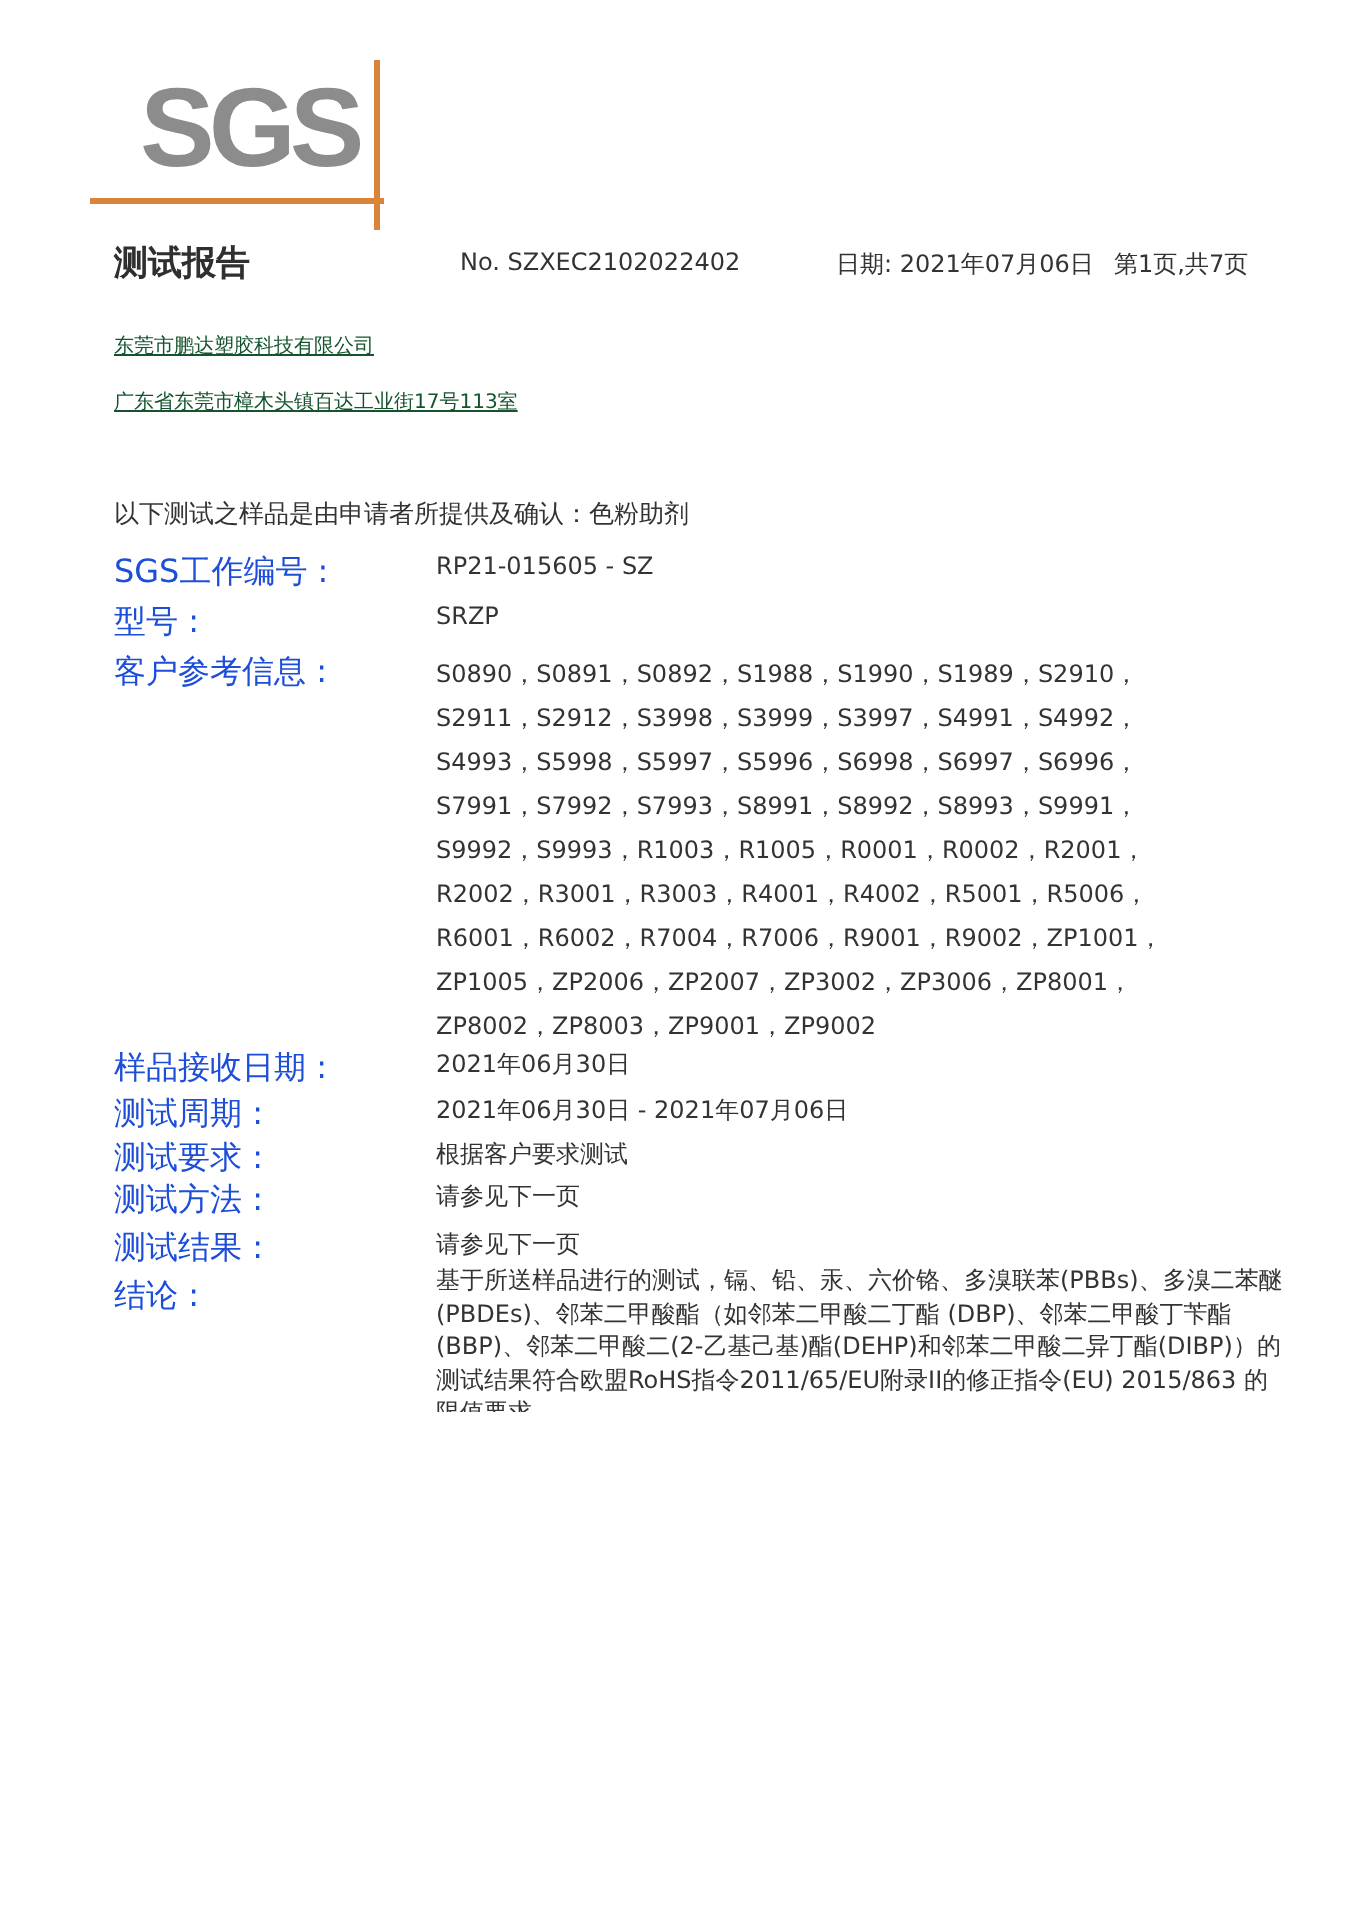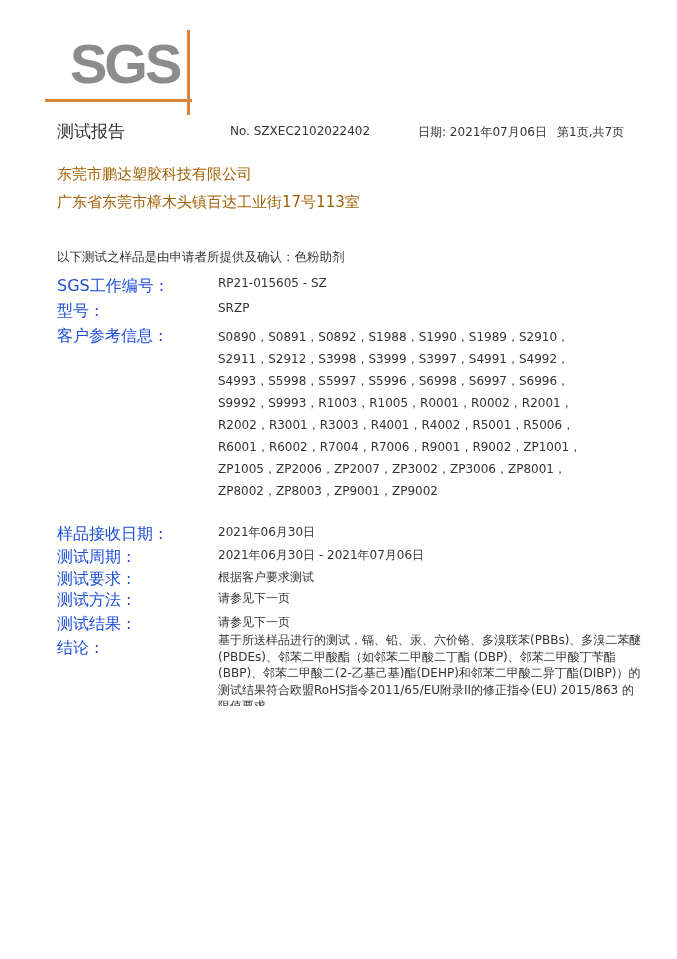--- a/index.html
+++ b/index.html
@@ -12,27 +12,27 @@
   
   .logo-text {
     position:absolute; left:70px; top:36px;
     font-family:"Liberation Sans","DejaVu Sans",sans-serif;
     font-weight:bold; font-size:56px; line-height:56px; letter-spacing:-3px;
     color:#8c8c8c;
   }
   .logo-hline { position:absolute; left:45px; top:99px; width:147px; height:2.5px; background:#d9833b; }
   .logo-vline { position:absolute; left:187px; top:30px; width:2.5px; height:85px; background:#d9833b; }
 
-  .report-title { position:absolute; left:57px; top:120px; font-size:17px; font-weight:normal; color:#2f2f2f; }
+  .report-title { position:absolute; left:57px; top:120px; font-size:17px; font-weight:bold; color:#2f2f2f; }
   .report-no    { position:absolute; left:230px; top:124px; font-size:12px; color:#333; }
   .report-date  { position:absolute; left:418px; top:124px; font-size:12px; color:#333; }
   .report-page  { position:absolute; left:557px; top:124px; font-size:12px; color:#333; }
 
   
-  .applicant { position:absolute; left:57px; top:160px; font-size:15px; line-height:28px; color:#a16207; }
+  .applicant { position:absolute; left:57px; top:160px; font-size:10px; line-height:28px; color:#14532d;text-decoration:underline; }
 
   .sample-intro { position:absolute; left:57px; top:249px; font-size:12.5px; color:#333; }
 
   
   .lbl { position:absolute; left:57px; font-size:16px; color:#1d4ed8; }
   .val { position:absolute; left:218px; font-size:12px; color:#333; }
   .ref-lines { position:absolute; left:218px; top:326px; font-size:12px; line-height:22px; color:#333; }
   .conclusion {
     position:absolute; left:218px; top:632px; width:424px;
     font-size:12px; line-height:16.5px; color:#333; text-align:left;
@@ -87,20 +87,21 @@
   <div class="val" style="top:276px">RP21-015605 - SZ</div>
 
   <div class="lbl" style="top:301px">型号 :</div>
   <div class="val" style="top:301px">SRZP</div>
 
   <div class="lbl" style="top:326px">客户参考信息 :</div>
   <div class="ref-lines">
     <div>S0890，S0891，S0892，S1988，S1990，S1989，S2910，</div>
     <div>S2911，S2912，S3998，S3999，S3997，S4991，S4992，</div>
     <div>S4993，S5998，S5997，S5996，S6998，S6997，S6996，</div>
+    <div>S7991，S7992，S7993，S8991，S8992，S8993，S9991，</div>
     <div>S9992，S9993，R1003，R1005，R0001，R0002，R2001，</div>
     <div>R2002，R3001，R3003，R4001，R4002，R5001，R5006，</div>
     <div>R6001，R6002，R7004，R7006，R9001，R9002，ZP1001，</div>
     <div>ZP1005，ZP2006，ZP2007，ZP3002，ZP3006，ZP8001，</div>
     <div>ZP8002，ZP8003，ZP9001，ZP9002</div>
   </div>
 
   <div class="lbl" style="top:524px">样品接收日期 :</div>
   <div class="val" style="top:524px">2021年06月30日</div>
 

